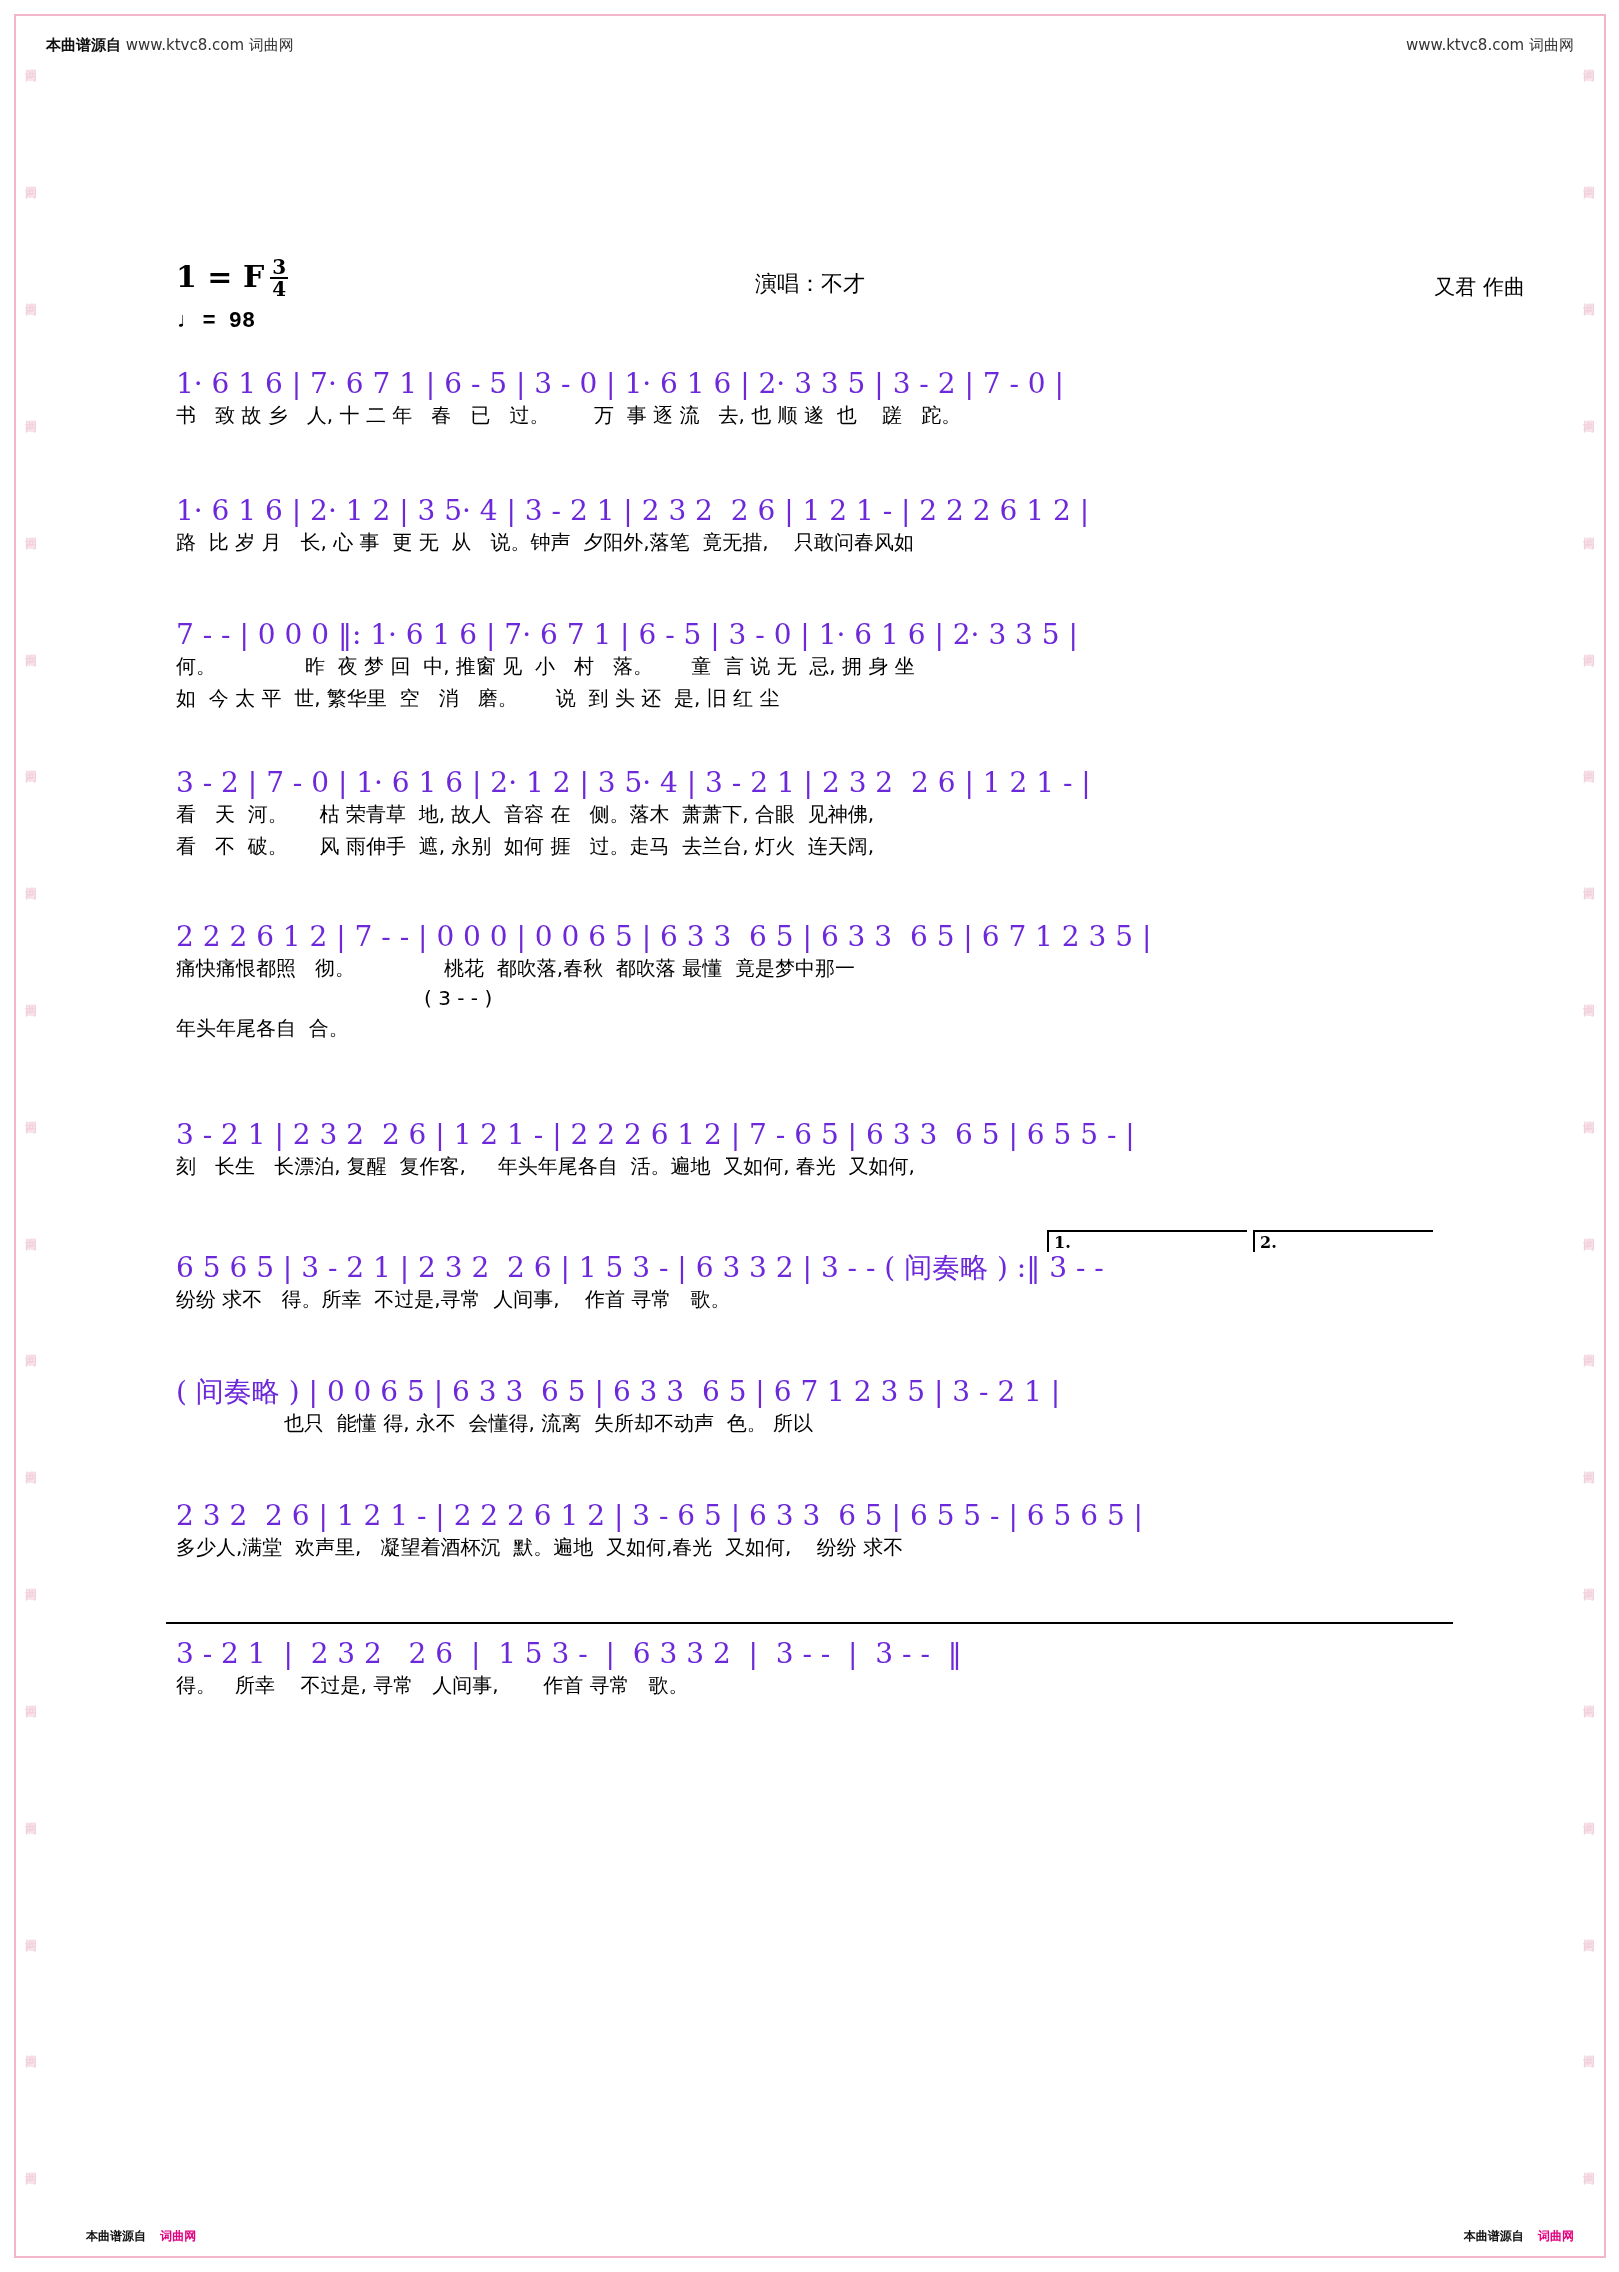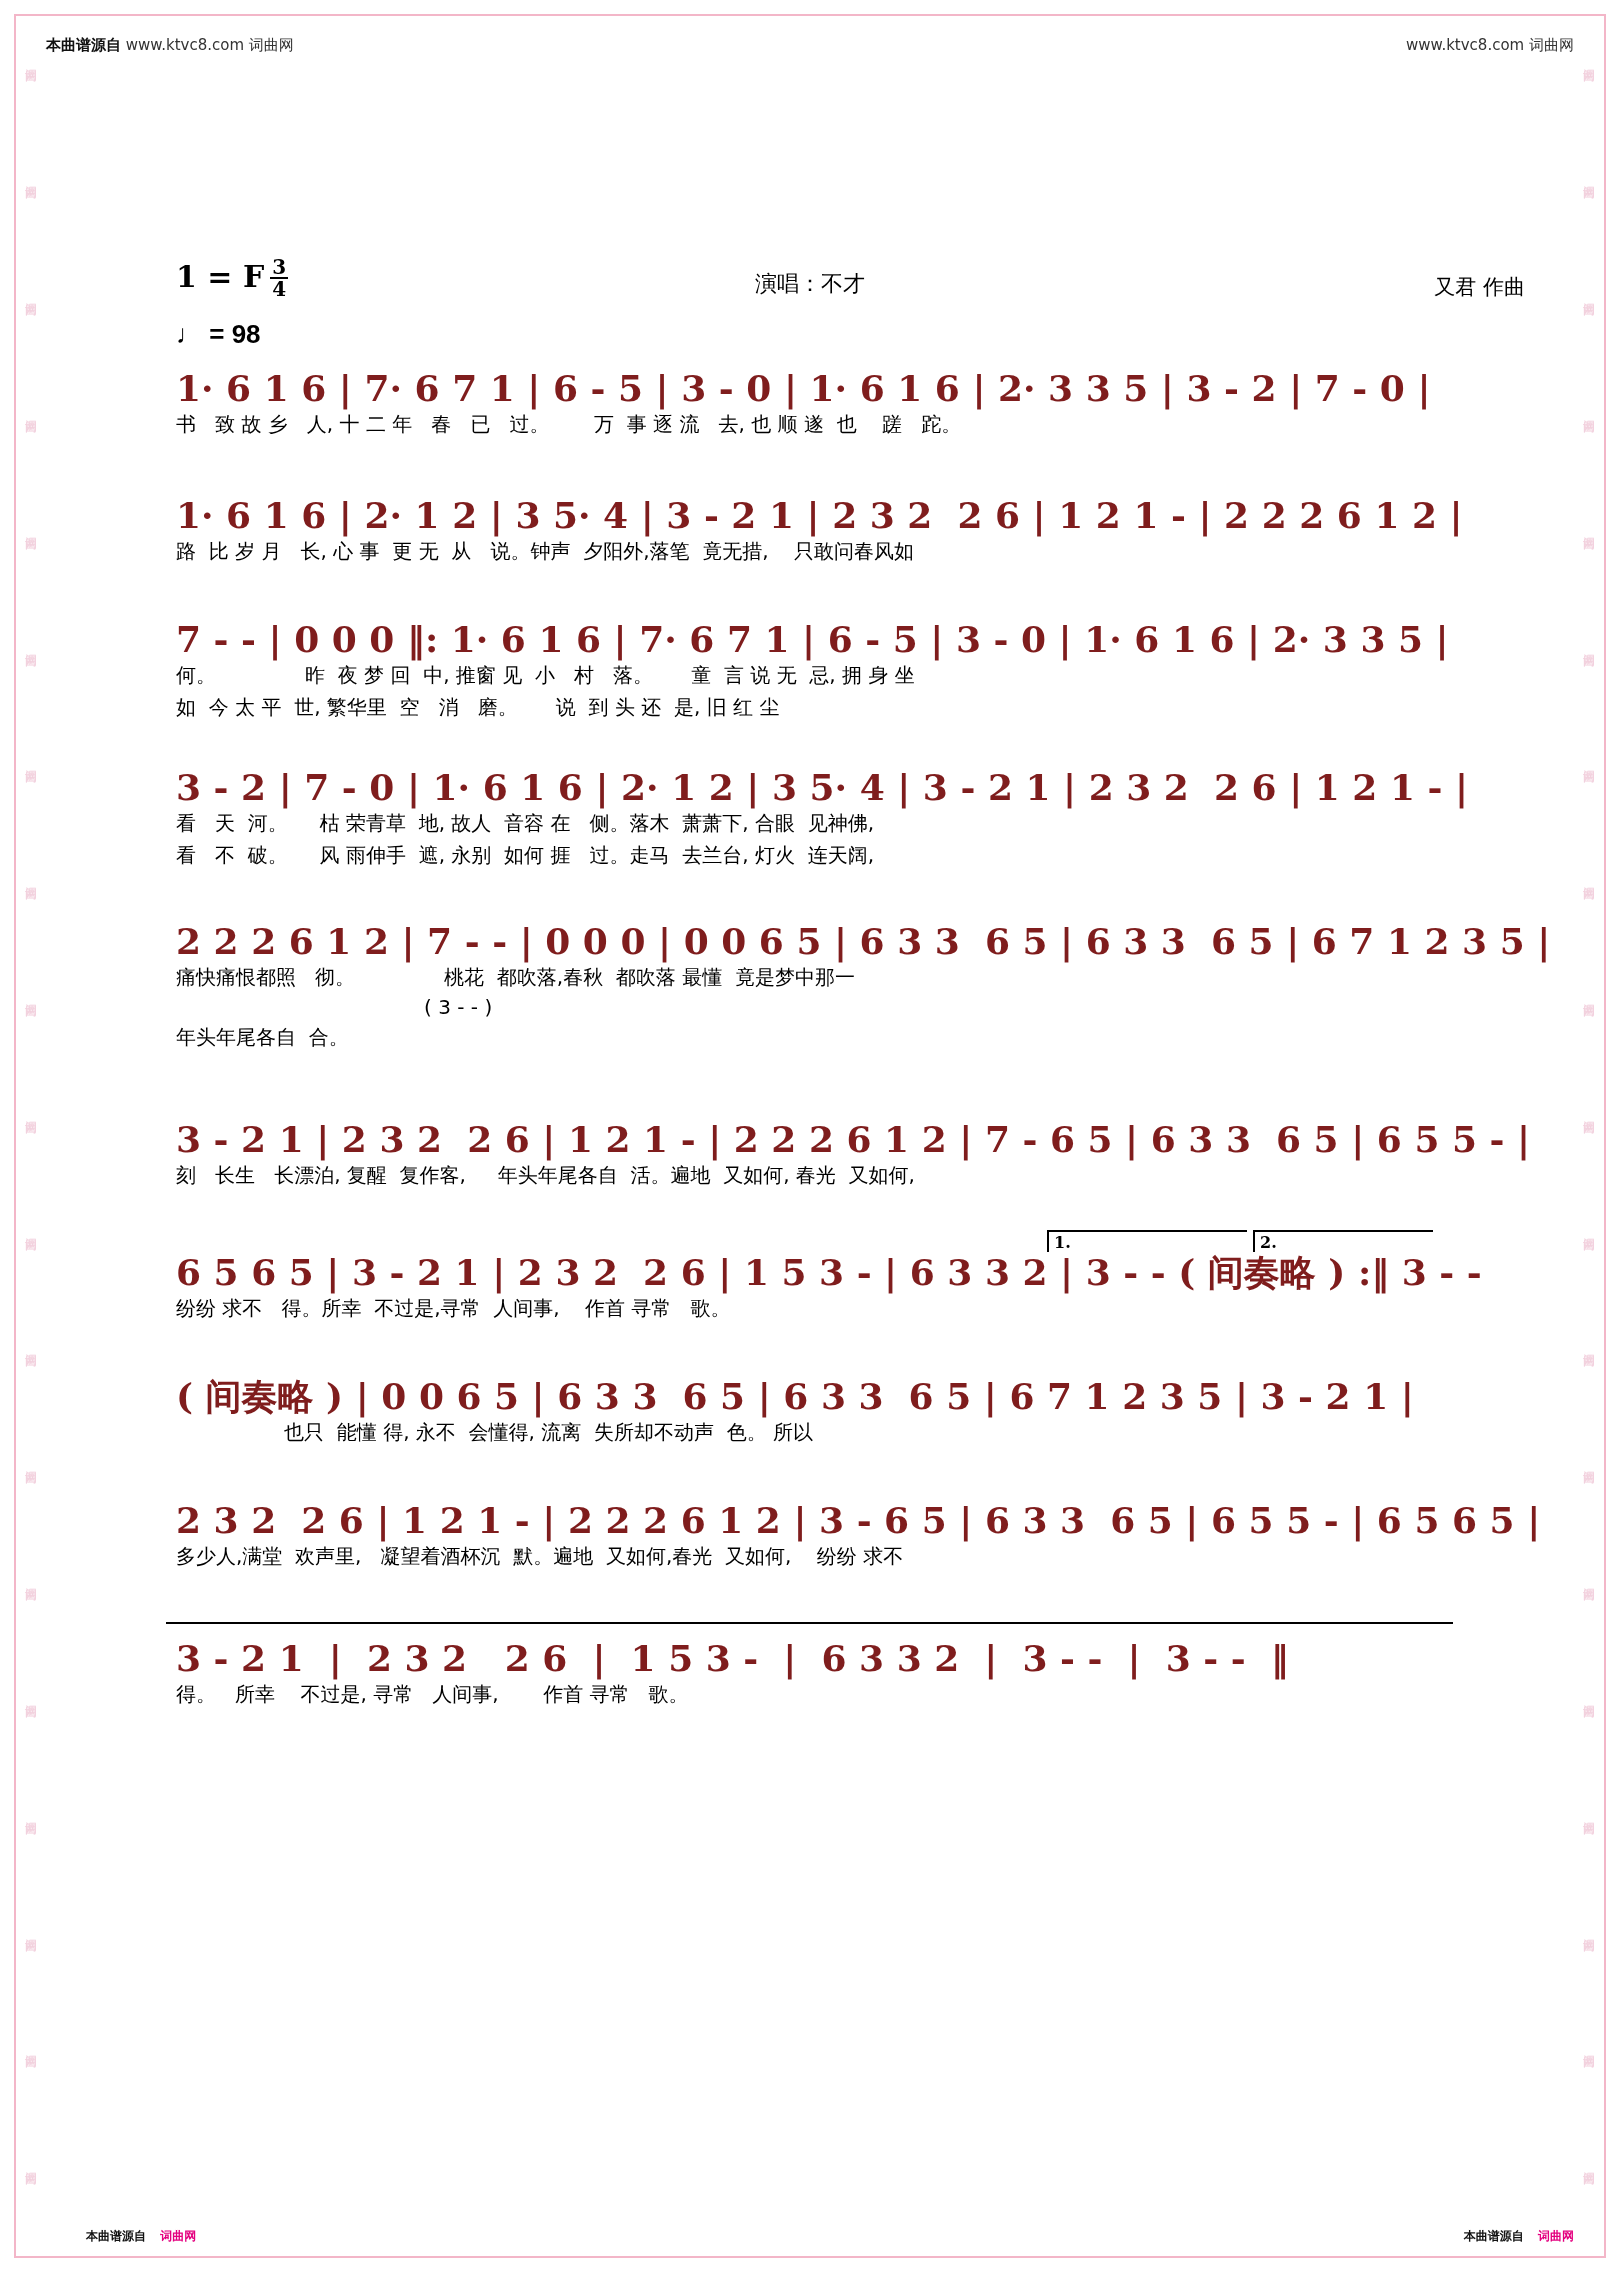--- a/index.html
+++ b/index.html
@@ -50,29 +50,29 @@
     position:absolute;top:273px;right:95px;font-size:21px;color:#000;
   }
   .keysig{
     position:absolute;left:176px;top:259px;font-size:30px;font-weight:bold;
     font-family:"DejaVu Serif","Liberation Serif",serif;
     display:flex;align-items:flex-start;gap:6px;
   }
   .keysig .meter{display:inline-flex;flex-direction:column;align-items:center;font-size:20px;line-height:1.0;margin-top:-2px;}
   .keysig .meter .num{border-bottom:2px solid #000;padding:0 2px;}
   .tempo{
-    position:absolute;left:176px;top:319px;font-size:26px;font-weight:bold;
-    font-family:Liberation Sans, sans-serif;
+    position:absolute;left:176px;top:309px;font-size:22px;font-weight:bold;
+    font-family:Liberation Mono, monospace;
   }
   
   .system{position:absolute;left:176px;width:1267px;}
   .notes{
     font-family:"DejaVu Serif","Liberation Serif",serif;
-    font-size:36px;font-weight:bold;letter-spacing:0px;
-    white-space:pre;color:#7f1d1d;
+    font-size:28px;font-weight:normal;letter-spacing:0px;
+    white-space:pre;color:#6d28d9;
     line-height:1.15;
   }
   .lyr{
     font-family:"DejaVu Sans","Liberation Sans",sans-serif;
     font-size:20px;white-space:pre;color:#000;line-height:1.5;
     letter-spacing:0px;
   }
   .lyr2{margin-top:2px;}
   .small{font-size:20px;}
   .wm{

